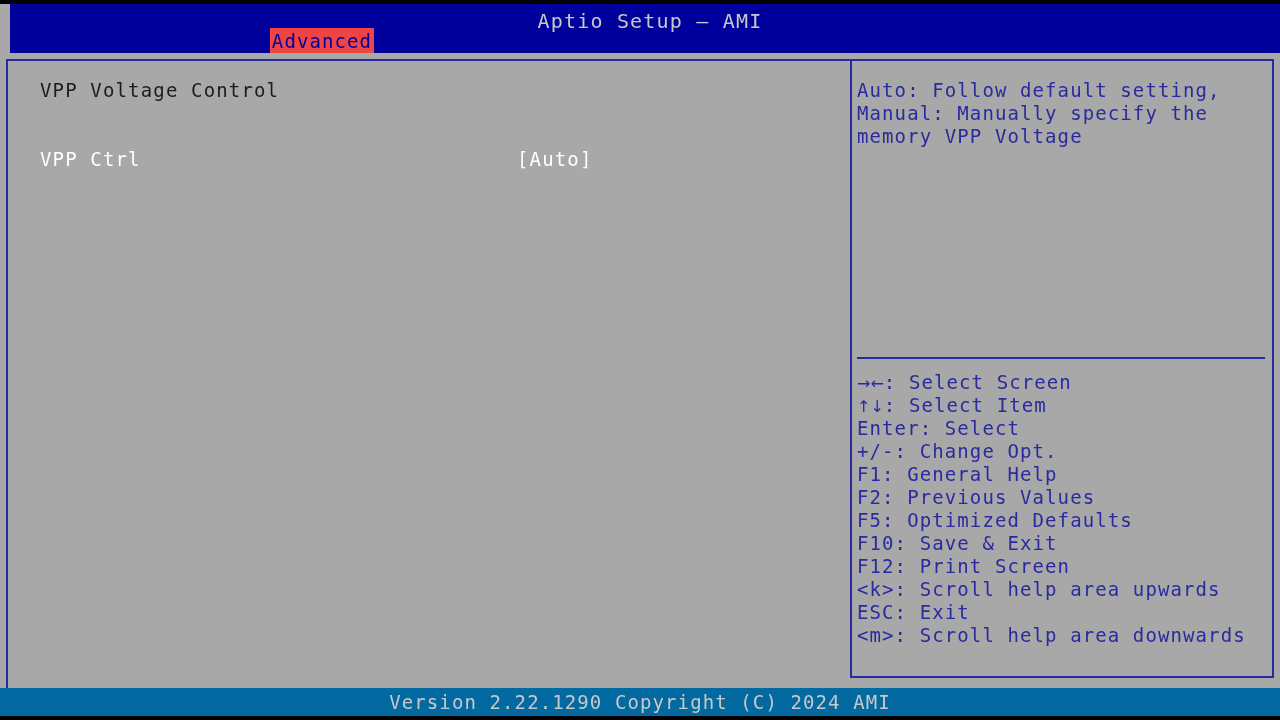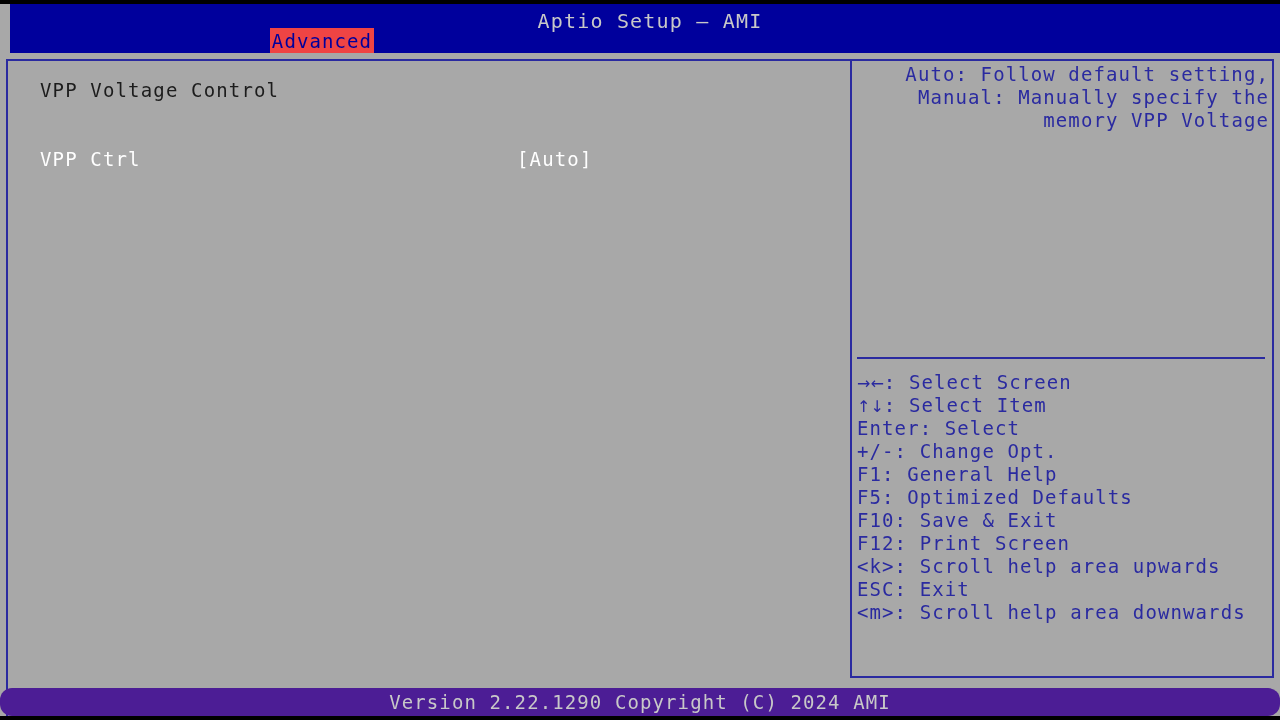--- a/index.html
+++ b/index.html
@@ -102,29 +102,28 @@
     left: 509px;
     top: 0;
   }
   .dark-text  { color: #1c1c1c; }
   .light-text { color: #ffffff; }
 
   
   .help-text {
     position: absolute;
     left: 5px;
-    top: 2px;
+    top: 18px;
     width: 412px;
     font-size: 19px;
     letter-spacing: 1.1px;
     line-height: 23px;
     color: #2a2aa0;
     white-space: pre-wrap;
     word-break: break-word;
-    text-align: right;
   }
 
   .help-divider {
     position: absolute;
     left: 5px;
     top: 296px;
     width: 408px;
     height: 2px;
     background: #2a2aa0;
   }
@@ -147,22 +146,21 @@
     font-family: "DejaVu Sans", sans-serif;
     font-size: 16px;
     letter-spacing: 0px;
   }
 
   
   .footer {
     position: absolute;
     left: 0; top: 688px;
     width: 1280px; height: 28px;
-    background: #4c1d95;
-    border-radius: 12px;
+    background: #0369a1;
   }
   .footer-text {
     position: absolute;
     left: 0; top: 3px;
     width: 1280px;
     text-align: center;
     font-size: 19px;
     letter-spacing: 1.1px;
     color: #c8c8c8;
     white-space: pre;
@@ -203,20 +201,21 @@
 
   <div class="right-panel panel">
     <div class="help-text">Auto: Follow default setting, Manual: Manually specify the memory VPP Voltage</div>
     <div class="help-divider"></div>
     <div class="keys-list">
         <div class="key-line"><span class="arrow-glyph">→←</span><span>: Select Screen</span></div>
         <div class="key-line"><span class="arrow-glyph">↑↓</span><span>: Select Item</span></div>
         <div class="key-line"><span>Enter: Select</span></div>
         <div class="key-line"><span>+/-: Change Opt.</span></div>
         <div class="key-line"><span>F1: General Help</span></div>
+        <div class="key-line"><span>F2: Previous Values</span></div>
         <div class="key-line"><span>F5: Optimized Defaults</span></div>
         <div class="key-line"><span>F10: Save &amp; Exit</span></div>
         <div class="key-line"><span>F12: Print Screen</span></div>
         <div class="key-line"><span>&lt;k&gt;: Scroll help area upwards</span></div>
         <div class="key-line"><span>ESC: Exit</span></div>
         <div class="key-line"><span>&lt;m&gt;: Scroll help area downwards</span></div>
       </div>
   </div>
 
   <div class="footer">

